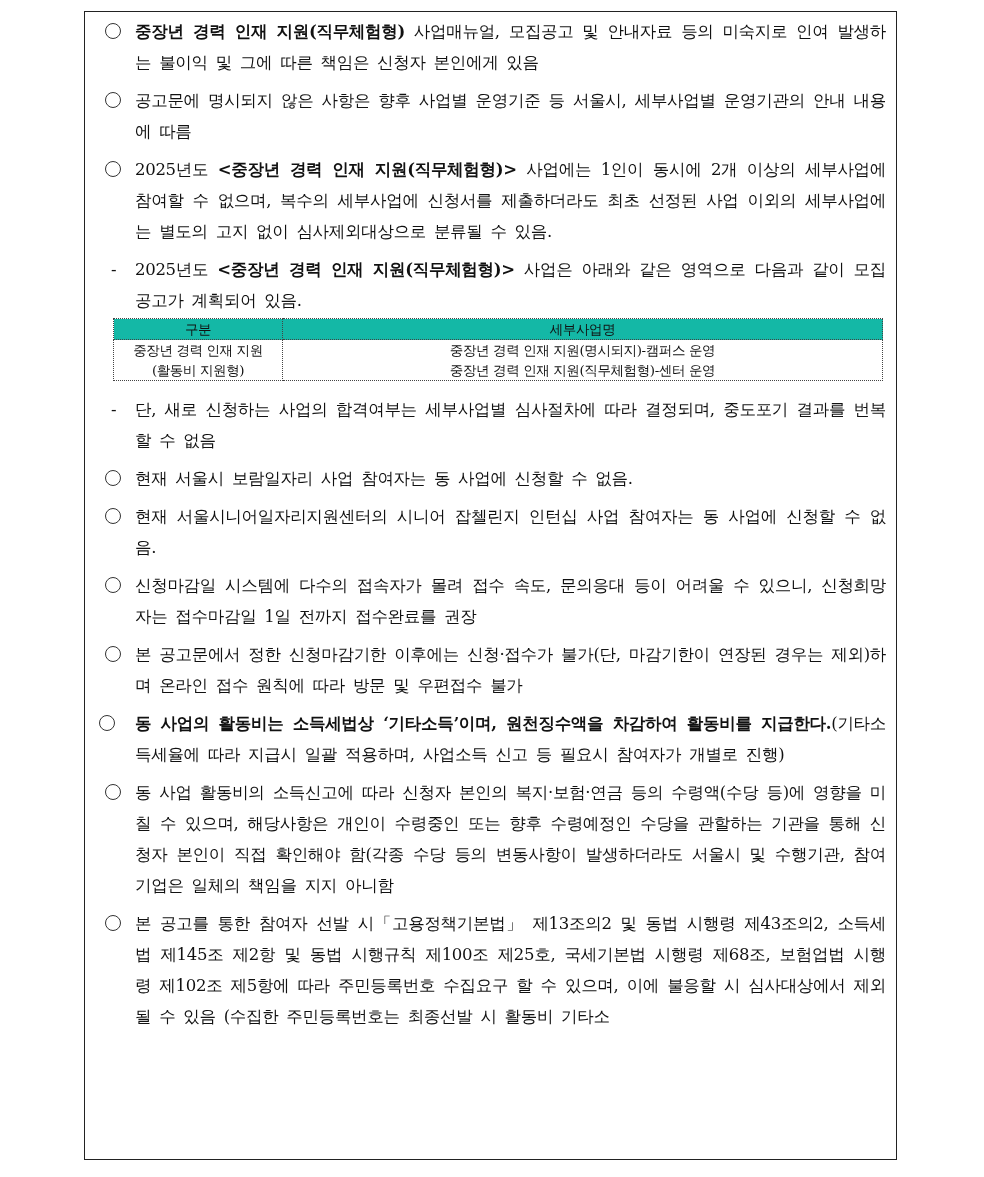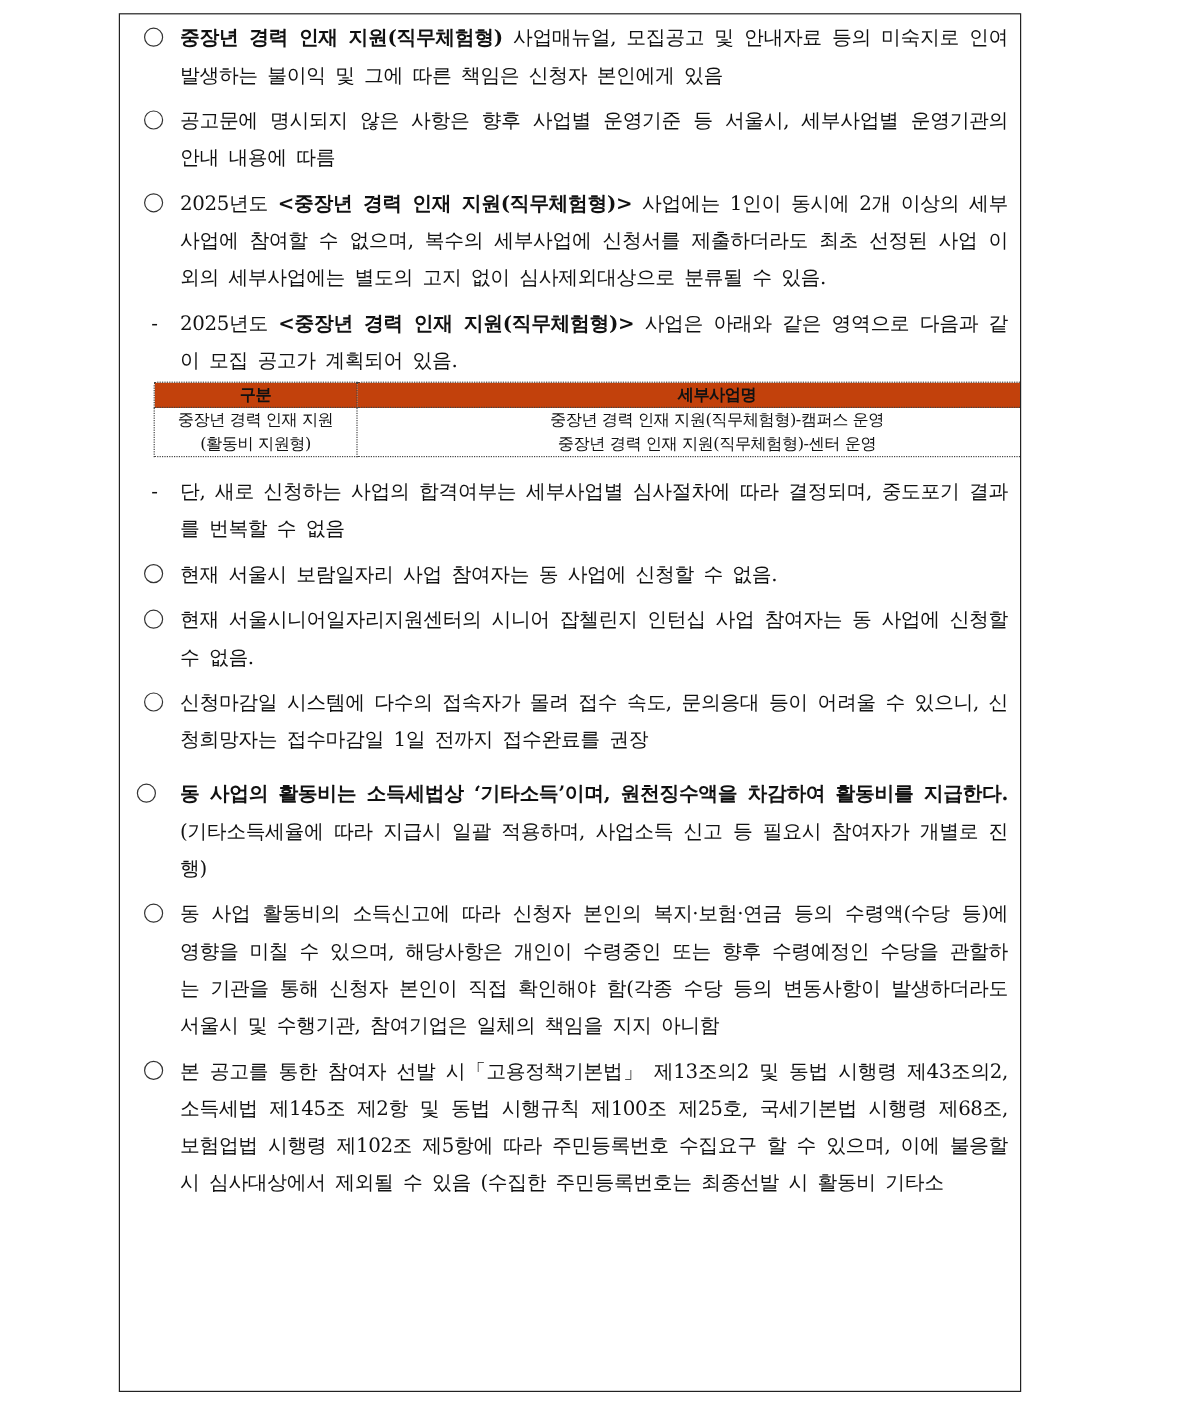--- a/index.html
+++ b/index.html
@@ -1,33 +1,33 @@
 <!DOCTYPE html>
 <html><head>
 <meta charset="utf-8">
 <style>
   html, body { margin: 0; padding: 0; background: #ffffff; }
   body { width: 984px; height: 1177px; position: relative; overflow: hidden;
          font-family: "DejaVu Serif", "Liberation Serif", serif; color: #111; }
-  .doc-box { position: absolute; left: 99px; top: 11px; width: 752px; height: 1149px;
+  .doc-box { position: absolute; left: 84px; top: 11px; width: 813px; height: 1149px;
              border: 1px solid #222; box-sizing: border-box; overflow: hidden; }
   .para { position: relative; font-size: 16.5px; line-height: 31px; letter-spacing: -0.3px;
           word-spacing: 3px; text-align: justify; text-align-last: left; }
   .para .body { display: block; padding-left: 50px; padding-right: 10px; text-indent: -24px; }
   .para .body .lead { display: inline-block; width: 0; }
   .bullet-circle { position: absolute; left: 20px; top: 7px; width: 16px; height: 16px;
                    border: 1.4px solid #333; border-radius: 50%; box-sizing: border-box; }
   .dash { position: absolute; left: 26px; top: 0; font-size: 16.5px; }
   .b { font-weight: bold; }
   .u { text-underline-offset: 4px; }
   .gap { height: 7px; }
   table.sub-table { border-collapse: collapse; margin: 2px 0 6px 28px; width: 770px;
                     font-size: 13.5px; line-height: 20px; letter-spacing: -0.4px; }
   table.sub-table th, table.sub-table td { border: 1px dotted #444; text-align: center; padding: 0 4px; }
-  table.sub-table th { background: #c2410c; font-weight: bold; height: 19px; }
+  table.sub-table th { background: #14b8a6; font-weight: normal; height: 19px; }
   table.sub-table td.col1 { width: 160px; }
   table.sub-table td.stack span { display: block; }
 </style>
 </head>
 <body>
 
 <div class="doc-box">
   <div style="height:4px"></div>
 
   <div class="para">
@@ -60,21 +60,21 @@
         <th>세부사업명</th>
       </tr>
     </thead>
     <tbody>
       <tr>
         <td class="col1 stack">
           <span>중장년 경력 인재 지원</span>
           <span>(활동비 지원형)</span>
         </td>
         <td class="stack">
-          <span>중장년 경력 인재 지원(직무체험형)-캠퍼스 운영</span>
+          <span>중장년 경력 인재 지원(명시되지)-캠퍼스 운영</span>
           <span>중장년 경력 인재 지원(직무체험형)-센터 운영</span>
         </td>
       </tr>
     </tbody>
   </table>
 
   <div class="gap"></div>
 
   <div class="para">
     <span class="dash">-</span>
@@ -93,20 +93,24 @@
     <span class="body"><span style="padding-left:24px"></span><span>현재 서울시니어일자리지원센터의 시니어 잡첼린지 인턴십 사업 참여자는 동 사업에 신청할 수 없음.</span></span>
   </div>
   <div class="gap"></div>
 
   <div class="para">
     <span class="bullet-circle"></span>
     <span class="body"><span style="padding-left:24px"></span><span>신청마감일 시스템에 다수의 접속자가 몰려 접수 속도, 문의응대 등이 어려울 수 있으니, 신청희망자는 접수마감일 1일 전까지 접수완료를 권장</span></span>
   </div>
   <div class="gap"></div>
 
+  <div class="para">
+    <span class="bullet-circle"></span>
+    <span class="body"><span style="padding-left:24px"></span><span>본 공고문에서 정한 신청마감기한 이후에는 신청·접수가 불가(단, 마감기한이 연장된 경우는 제외)하며 온라인 접수 원칙에 따라 방문 및 우편접수 불가</span></span>
+  </div>
   <div class="gap"></div>
 
   <div class="para">
     <span class="bullet-circle" style="left:14px"></span>
     <span class="body"><span style="padding-left:24px"></span><span class="b u">동 사업의 활동비는 소득세법상 ‘기타소득’이며, 원천징수액을 차감하여 활동비를 지급한다.</span><span>(기타소득세율에 따라 지급시 일괄 적용하며, 사업소득 신고 등 필요시 참여자가 개별로 진행)</span></span>
   </div>
   <div class="gap"></div>
 
   <div class="para">
     <span class="bullet-circle"></span>

